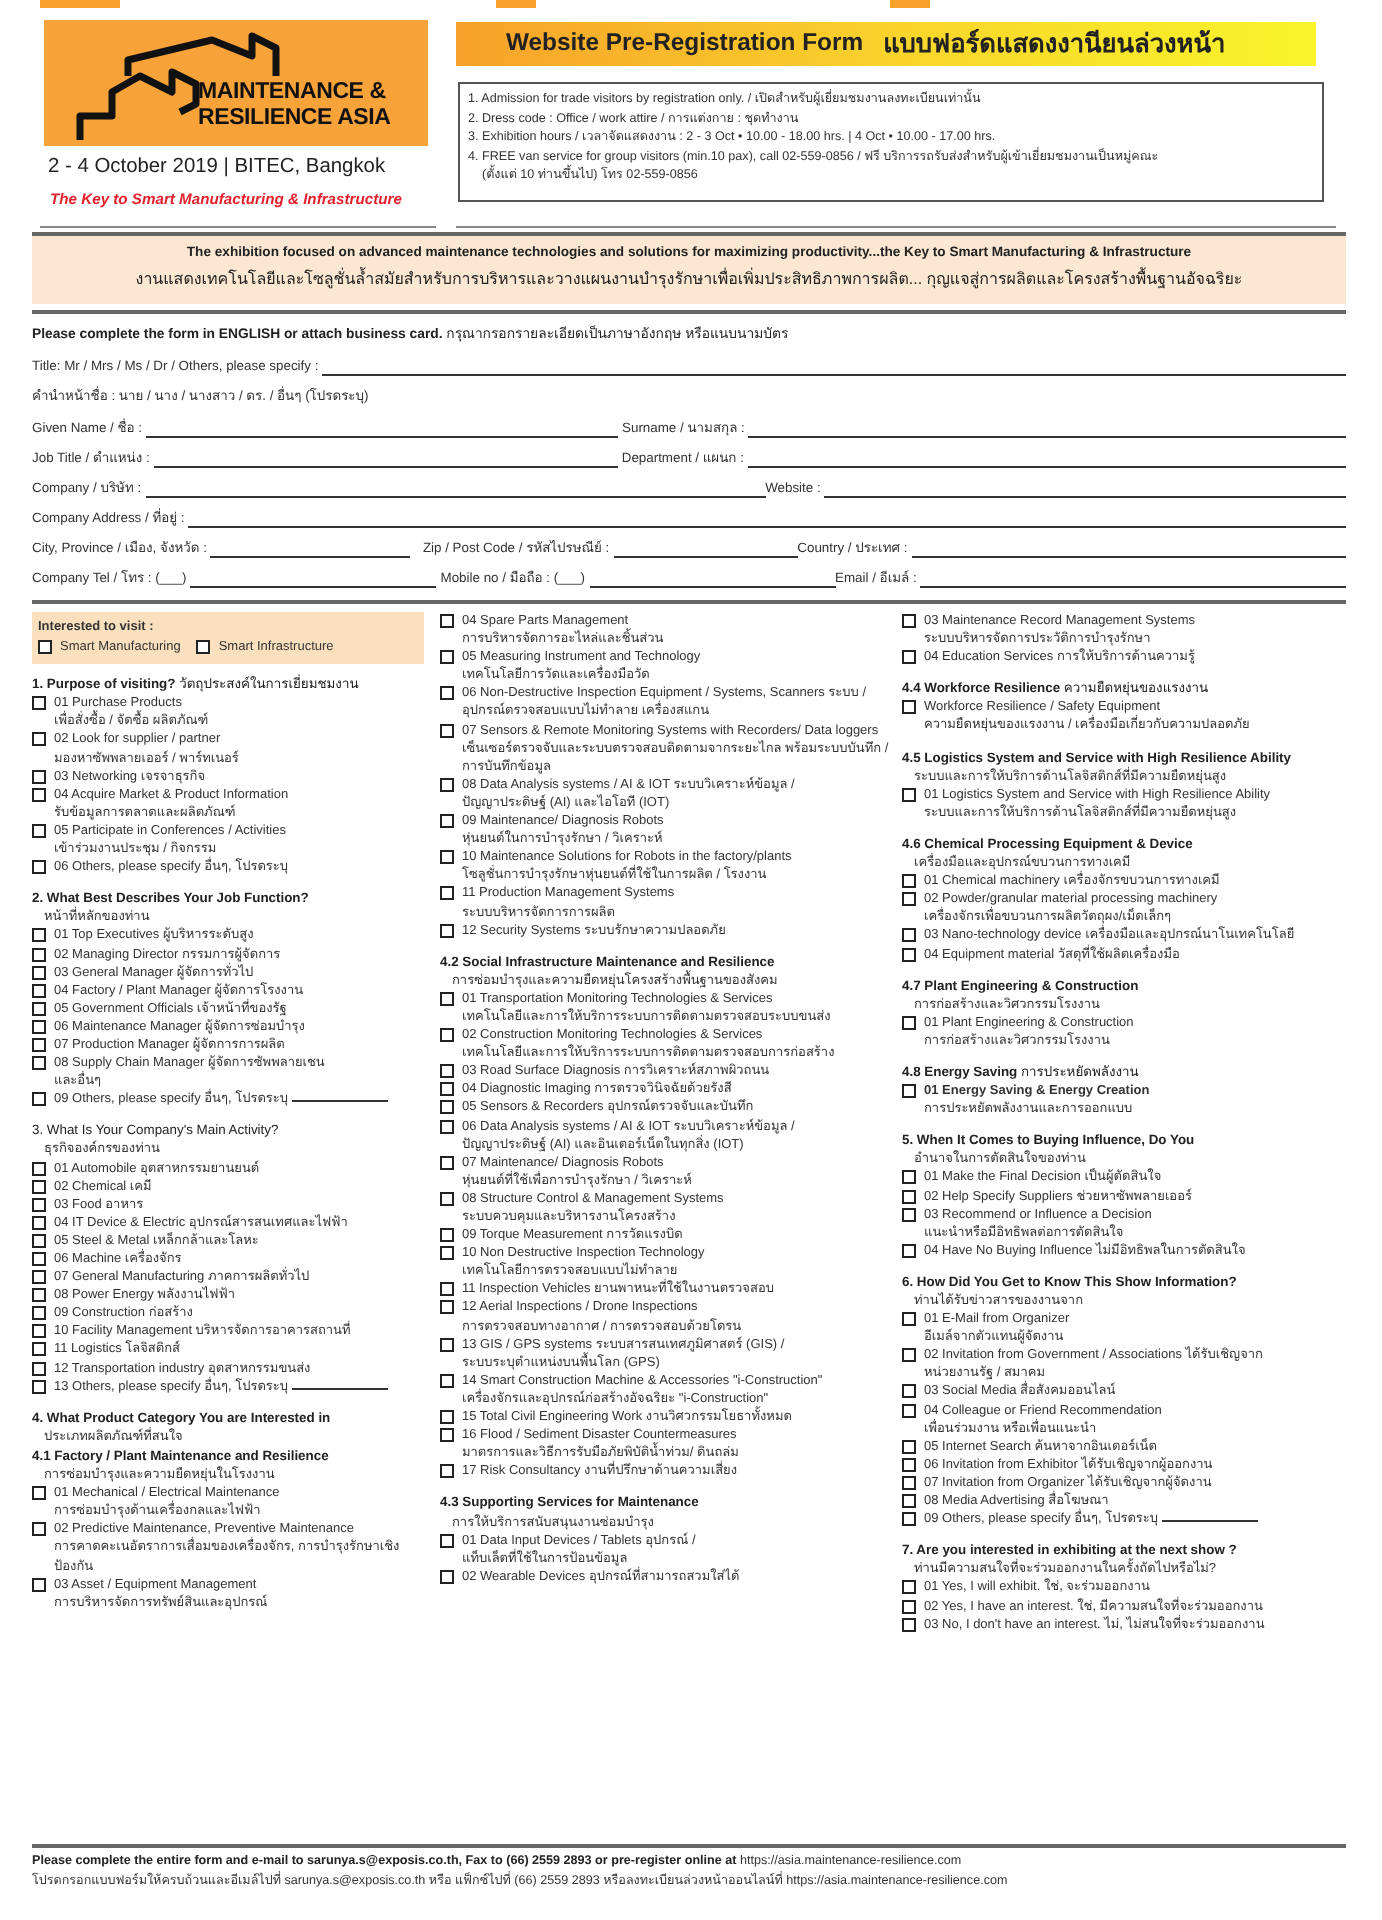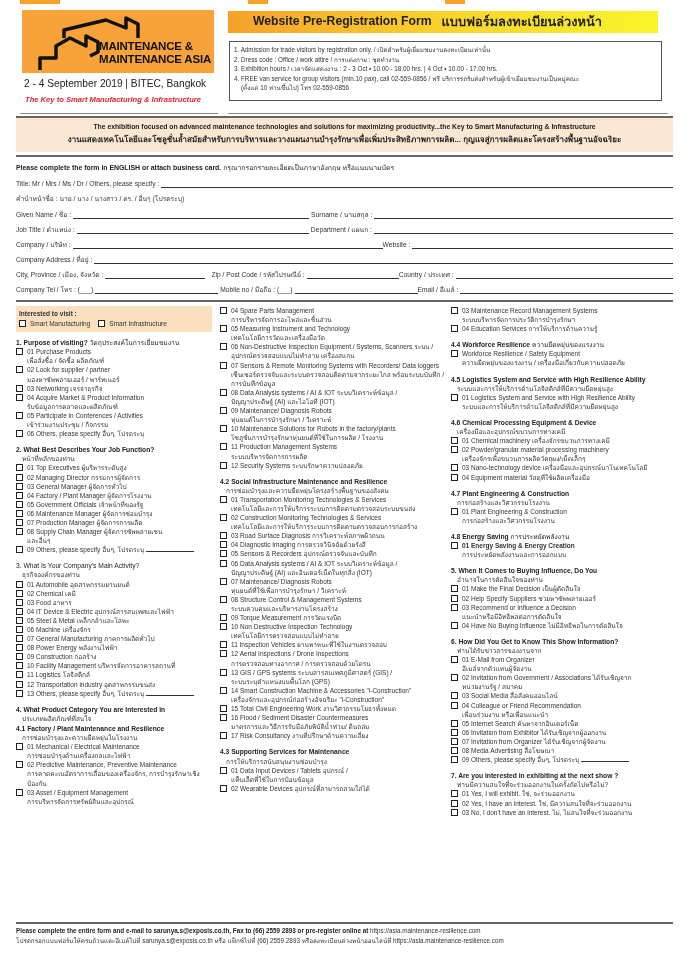--- a/index.html
+++ b/index.html
@@ -19,21 +19,21 @@
   .form-title .th { margin-left: 10px; font-size: 12.8px; }
 
   .notes { position: absolute; left: 229px; top: 41px; width: 433px; height: 60px; border: 1px solid #555; padding: 3px 4px; font-size: 6.3px; line-height: 9.6px; color: #333; }
   .notes .cont { padding-left: 7px; }
 
   .hr { position: absolute; height: 1px; background: #888; }
   .hr.dark { height: 2px; background: #666; }
 
   .intro { position: absolute; left: 16px; top: 118px; width: 657px; height: 34px; background: #fbe7d2; text-align: center; padding-top: 5px; }
   .intro .en { font-weight: bold; font-size: 6.8px; color: #222; }
-  .intro .th { font-size: 8px; font-weight: bold; color: #222; margin-top: 4px; }
+  .intro .th { font-size: 8px; font-weight: normal; color: #222; margin-top: 4px; }
 
   .instruct { position: absolute; left: 16px; top: 164px; font-size: 6.9px; color: #222; }
   .instruct b { font-weight: bold; }
 
   .field-row { position: absolute; left: 16px; width: 657px; height: 12px; display: flex; align-items: flex-end; font-size: 6.7px; color: #333; }
   .field-row .lbl { white-space: nowrap; padding-right: 2px; }
   .field-row .line { border-bottom: 1px solid #333; height: 9px; }
 
   .col { position: absolute; top: 306px; font-size: 6.5px; line-height: 9.1px; color: #333; }
   .col1 { left: 16px; width: 200px; }
@@ -64,30 +64,30 @@
   <span style="left:445px;width:20px;"></span>
 </div>
 
 <div class="logo-box">
   <svg width="120" height="60" viewBox="0 0 120 60">
     <polyline points="6,58 6,46 22,46 22,34 36,26 52,34 52,24 64,30 64,40 56,44" fill="none" stroke="#111" stroke-width="3.5" stroke-linejoin="round"></polyline>
     <polyline points="30,26 30,18 72,8 92,16 92,6 104,12 104,26" fill="none" stroke="#111" stroke-width="3.5" stroke-linejoin="round"></polyline>
   </svg>
   <div class="logo-text">
     <div>MAINTENANCE &amp;</div>
-    <div>MAINTENANCE ASIA</div>
+    <div>RESILIENCE ASIA</div>
   </div>
 </div>
-<div class="event-date">2 - 4 September 2019 | BITEC, Bangkok</div>
+<div class="event-date">2 - 4 October 2019 | BITEC, Bangkok</div>
 <div class="tagline">The Key to Smart Manufacturing &amp; Infrastructure</div>
 <div class="hr" style="left:20px;top:113px;width:198px;"></div>
 
 <div class="form-title">
   <span>Website Pre-Registration Form</span>
-  <span class="th">แบบฟอร์มลงทะเบียนล่วงหน้า</span>
+  <span class="th">แบบฟอร์ดแสดงงานียนล่วงหน้า</span>
 </div>
 
 <div class="notes">
   <div>1. Admission for trade visitors by registration only. / เปิดสำหรับผู้เยี่ยมชมงานลงทะเบียนเท่านั้น</div>
   <div>2. Dress code : Office / work attire / การแต่งกาย : ชุดทำงาน</div>
   <div>3. Exhibition hours / เวลาจัดแสดงงาน : 2 - 3 Oct • 10.00 - 18.00 hrs. | 4 Oct • 10.00 - 17.00 hrs.</div>
   <div>4. FREE van service for group visitors (min.10 pax), call 02-559-0856 / ฟรี บริการรถรับส่งสำหรับผู้เข้าเยี่ยมชมงานเป็นหมู่คณะ</div>
   <div class="cont">(ตั้งแต่ 10 ท่านขึ้นไป) โทร 02-559-0856</div>
 </div>
 <div class="hr" style="left:228px;top:113px;width:440px;"></div>

